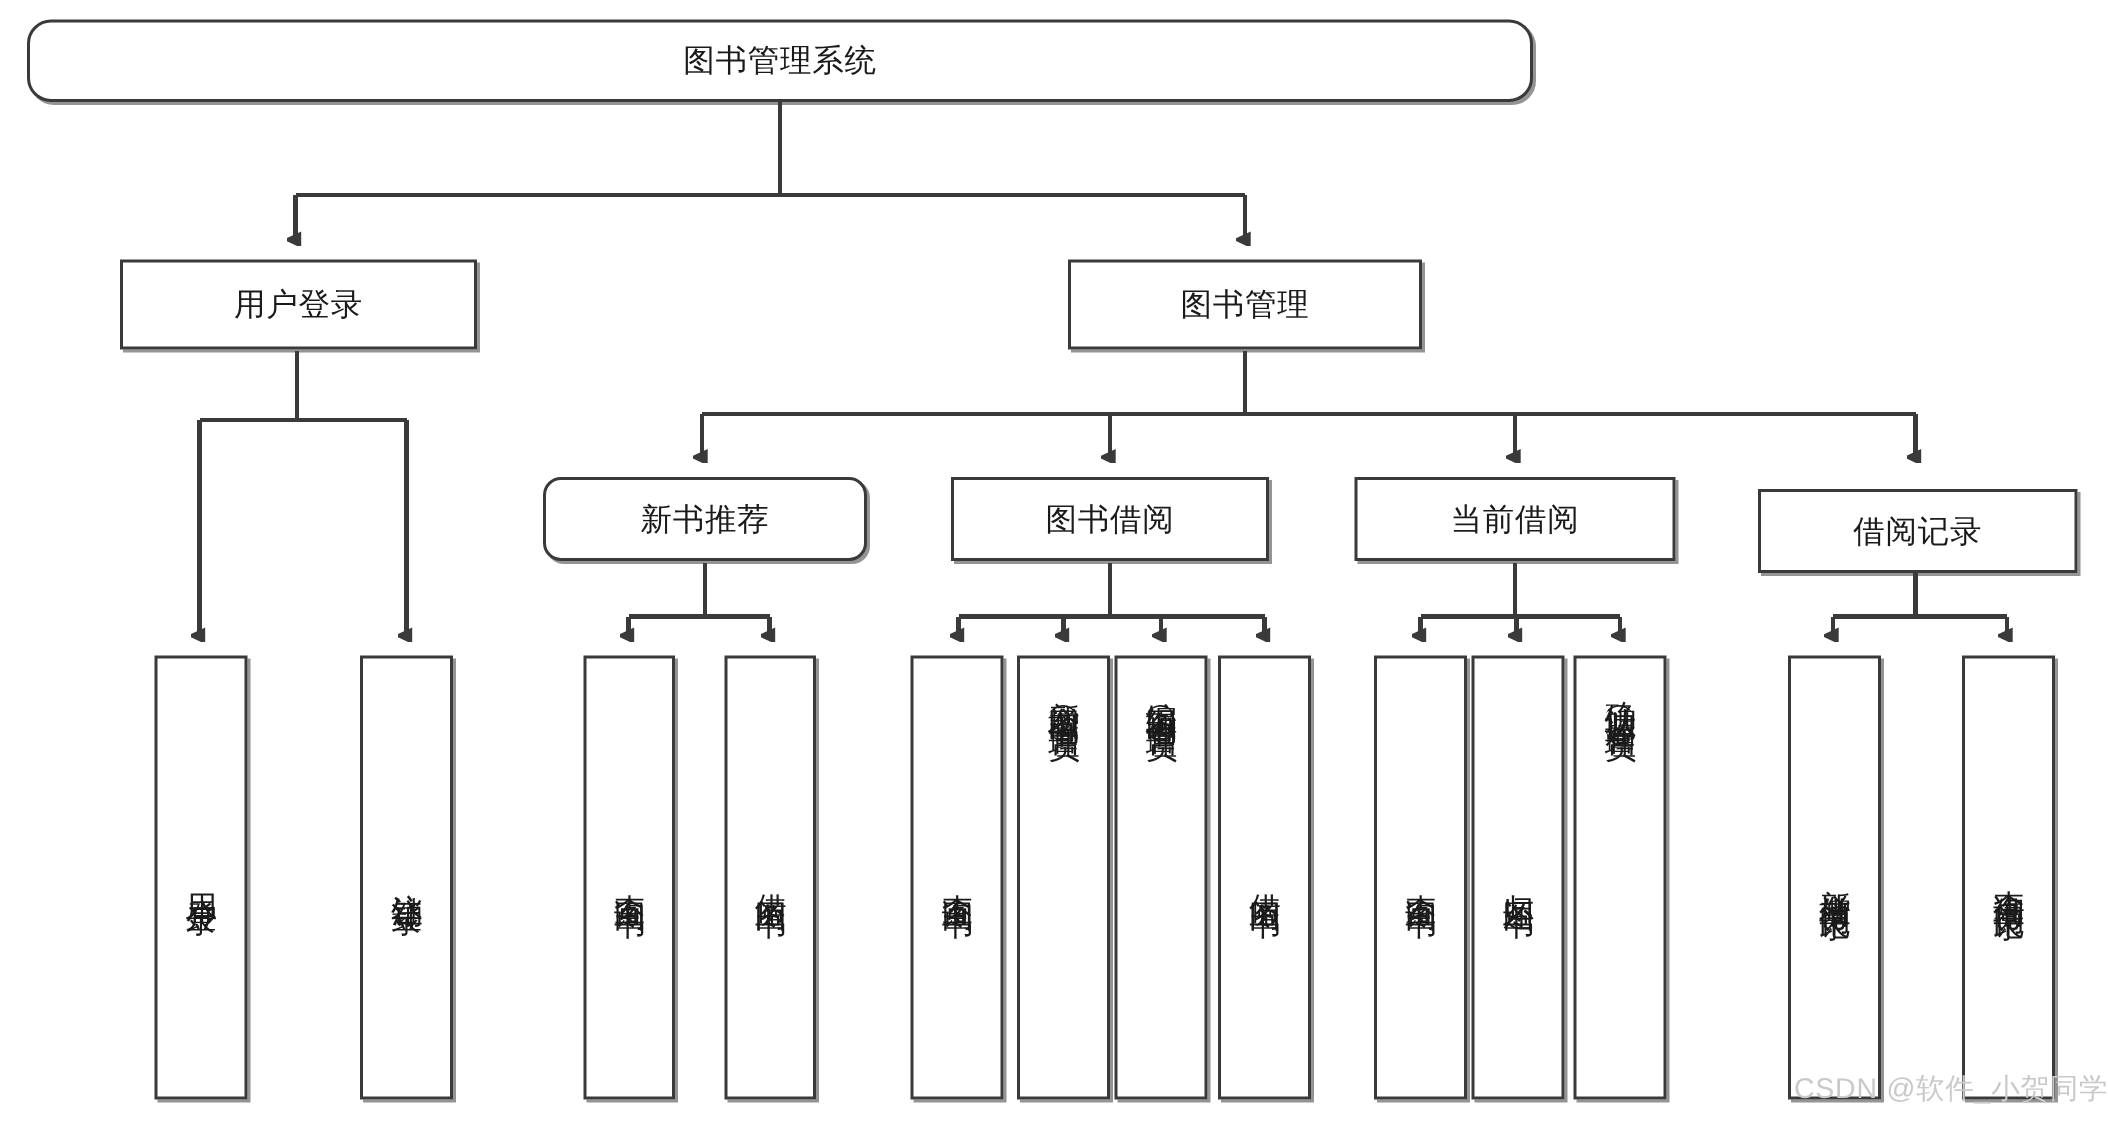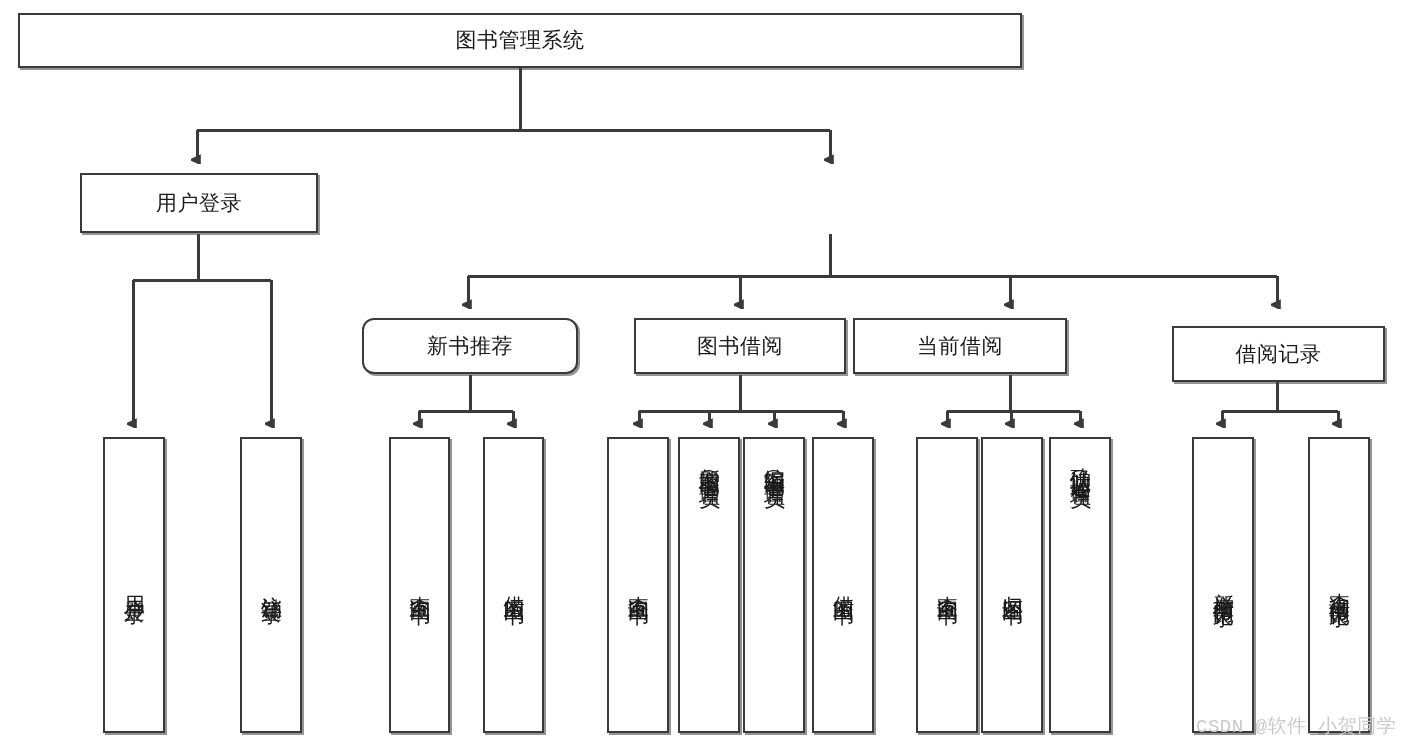--- a/index.html
+++ b/index.html
@@ -63,21 +63,21 @@
     align-items: center;
     padding-top: 0;
   }
   #watermark {
     position: absolute;
     color: #c9c9c9;
     font-size: 19px;
     letter-spacing: 0.5px;
     white-space: nowrap;
     z-index: 5;
-    font-family: Liberation Mono, monospace;
+    font-family: Liberation Sans, sans-serif;
   }
 </style>
 </head>
 <body>
 
 <div id="canvas">
 
   <svg id="edges" viewBox="0 0 1405 747" xmlns="http://www.w3.org/2000/svg">
     <defs>
       <marker id="arrow" markerWidth="10" markerHeight="10" refX="6.2" refY="4" orient="auto" markerUnits="userSpaceOnUse">
@@ -124,35 +124,38 @@
       <path d="M1011,411 L1011,424" marker-end="url(#arrow)"></path>
       <path d="M1080,411 L1080,424" marker-end="url(#arrow)"></path>
 
       <path d="M1277,375 L1277,411"></path>
       <path d="M1222,411 L1338,411"></path>
       <path d="M1222,411 L1222,424" marker-end="url(#arrow)"></path>
       <path d="M1338,411 L1338,424" marker-end="url(#arrow)"></path>
     </g>
   </svg>
 
-  <div class="node horiz" style="left:18px; top:13px; width:1004px; height:55px;">
+  <div class="node horiz" style="left:18px; top:13px; width:1004px; height:55px;border-radius:16px;">
     <span class="label">图书管理系统</span>
   </div>
 
   <div class="node horiz" style="left:80px; top:173px; width:238px; height:60px;">
     <span class="label">用户登录</span>
   </div>
+  <div class="node horiz" style="left:712px; top:173px; width:236px; height:60px;">
+    <span class="label">图书管理</span>
+  </div>
 
   <div class="node horiz" style="left:362px; top:318px; width:216px; height:56px;border-radius:12px;">
     <span class="label">新书推荐</span>
   </div>
   <div class="node horiz" style="left:634px; top:318px; width:212px; height:56px;">
     <span class="label">图书借阅</span>
   </div>
-  <div class="node horiz" style="left:853px; top:318px; width:214px; height:56px;">
+  <div class="node horiz" style="left:903px; top:318px; width:214px; height:56px;">
     <span class="label">当前借阅</span>
   </div>
   <div class="node horiz" style="left:1172px; top:326px; width:213px; height:56px;">
     <span class="label">借阅记录</span>
   </div>
 
   <div class="node vert centered" style="left:103px; top:437px; width:62px; height:296px;">
     <span class="label">用户登录</span>
   </div>
   <div class="node vert centered" style="left:240px; top:437px; width:62px; height:296px;">

